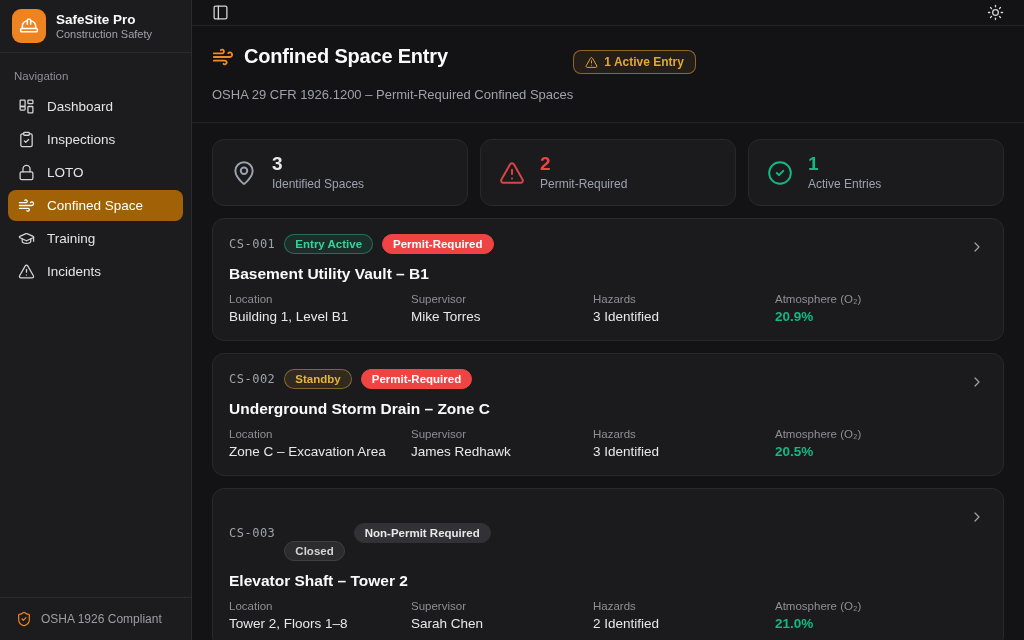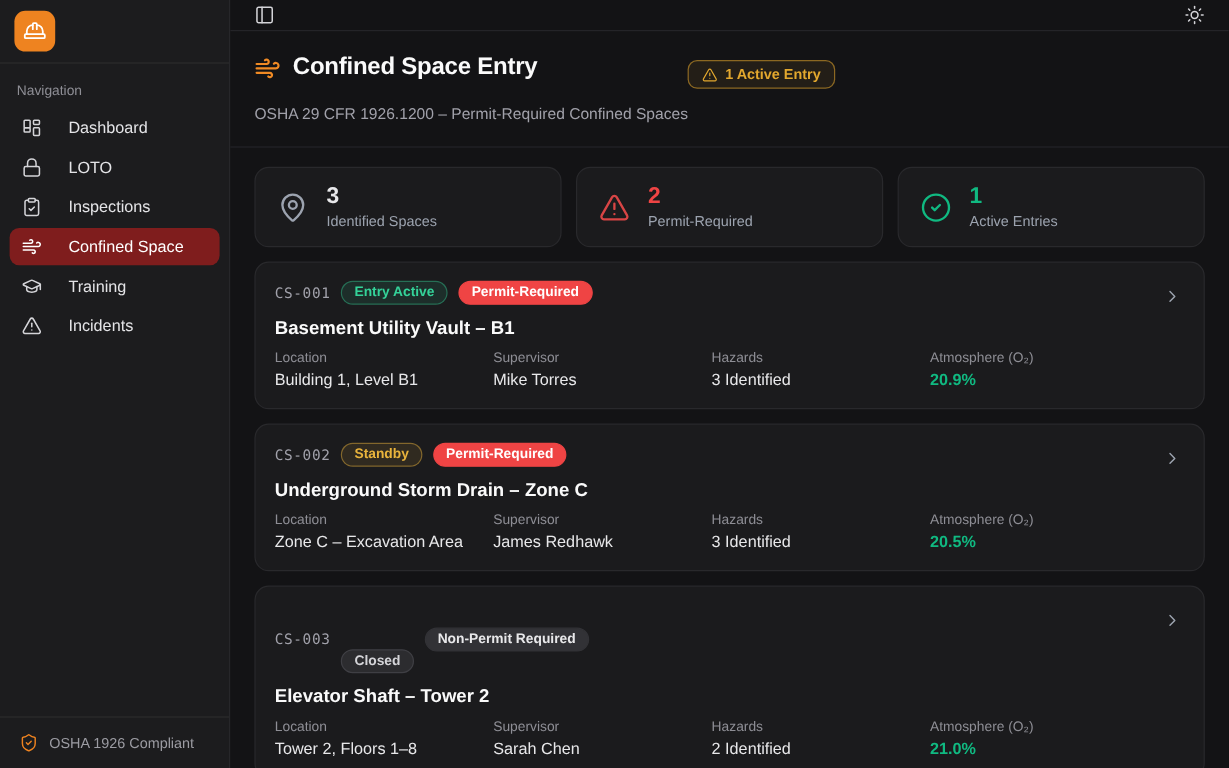--- a/index.html
+++ b/index.html
@@ -11,24 +11,24 @@
   .sidebar { width:192px; min-width:192px; background:#1c1c1e; border-right:1px solid #2b2b2e;
     display:flex; flex-direction:column; }
   .brand { display:flex; align-items:center; gap:10px; padding:9px 12px; border-bottom:1px solid #2b2b2e; }
   .logo { width:34px; height:34px; border-radius:9px; background:#ee8320; display:flex;
     align-items:center; justify-content:center; flex-shrink:0; }
   .logo svg { width:20px; height:20px; stroke:#fff; }
   .brand-name { font-size:13.5px; font-weight:700; color:#fafafa; }
   .brand-tag { font-size:11px; color:#a1a1aa; margin-top:1px; }
 
   .nav-label { font-size:11.5px; color:#8e8e95; margin:17px 14px 7px; }
-  .nav-item { display:flex; align-items:center; gap:22px; margin:2px 8px; padding:7px 10px;
+  .nav-item { display:flex; align-items:center; gap:12px; margin:2px 8px; padding:7px 10px;
     border-radius:8px; font-size:13.5px; color:#e4e4e7; cursor:pointer; }
   .nav-item svg { width:17px; height:17px; stroke:#d4d4d8; flex-shrink:0; }
-  .nav-item.active { background:#7f1d1d; color:#ffffff; }
+  .nav-item.active { background:#a16207; color:#ffffff; }
   .nav-item.active svg { stroke:#fff; }
 
   .sidebar-footer { margin-top:auto; border-top:1px solid #2b2b2e; padding:13px 16px;
     display:flex; align-items:center; gap:9px; font-size:12px; color:#9c9ca3; }
   .sidebar-footer svg { width:16px; height:16px; stroke:#ee8320; flex-shrink:0; }
 
   
   main { flex:1; display:flex; flex-direction:column; background:#131315; min-width:0; }
   .topbar { height:42px; display:flex; align-items:center; justify-content:space-between;
     padding:0 16px; border-bottom:1px solid #242428; }
@@ -85,48 +85,52 @@
   <aside class="sidebar">
     <div class="brand">
       <div class="logo">
         <svg viewBox="0 0 24 24">
             <path d="M2 18a1 1 0 0 0 1 1h18a1 1 0 0 0 1-1v-2a1 1 0 0 0-1-1H3a1 1 0 0 0-1 1z"></path>
             <path d="M10 10V5a1 1 0 0 1 1-1h2a1 1 0 0 1 1 1v5"></path>
             <path d="M4 15v-3a6 6 0 0 1 6-6"></path>
             <path d="M14 6a6 6 0 0 1 6 6v3"></path>
           </svg>
       </div>
+      <div class="brand-text">
+        <div class="brand-name">SafeSite Pro</div>
+        <div class="brand-tag">Construction Safety</div>
+      </div>
     </div>
 
     <div class="nav-label">Navigation</div>
 
     <nav>
       <div class="nav-item">
         <svg viewBox="0 0 24 24">
             <rect width="7" height="9" x="3" y="3" rx="1"></rect>
             <rect width="7" height="5" x="14" y="3" rx="1"></rect>
             <rect width="7" height="9" x="14" y="12" rx="1"></rect>
             <rect width="7" height="5" x="3" y="12" rx="1"></rect>
           </svg>
         <span>Dashboard</span>
       </div>
       <div class="nav-item">
         <svg viewBox="0 0 24 24">
-            <rect width="18" height="11" x="3" y="11" rx="2"></rect>
-            <path d="M7 11V7a5 5 0 0 1 10 0v4"></path>
-          </svg>
-        <span>LOTO</span>
-      </div>
-      <div class="nav-item">
-        <svg viewBox="0 0 24 24">
             <rect width="8" height="4" x="8" y="2" rx="1"></rect>
             <path d="M16 4h2a2 2 0 0 1 2 2v14a2 2 0 0 1-2 2H6a2 2 0 0 1-2-2V6a2 2 0 0 1 2-2h2"></path>
             <path d="m9 14 2 2 4-4"></path>
           </svg>
         <span>Inspections</span>
+      </div>
+      <div class="nav-item">
+        <svg viewBox="0 0 24 24">
+            <rect width="18" height="11" x="3" y="11" rx="2"></rect>
+            <path d="M7 11V7a5 5 0 0 1 10 0v4"></path>
+          </svg>
+        <span>LOTO</span>
       </div>
       <div class="nav-item active">
         <svg viewBox="0 0 24 24">
             <path d="M17.7 7.7a2.5 2.5 0 1 1 1.8 4.3H2"></path>
             <path d="M9.6 4.6A2 2 0 1 1 11 8H2"></path>
             <path d="M12.6 19.4A2 2 0 1 0 14 16H2"></path>
           </svg>
         <span>Confined Space</span>
       </div>
       <div class="nav-item">

